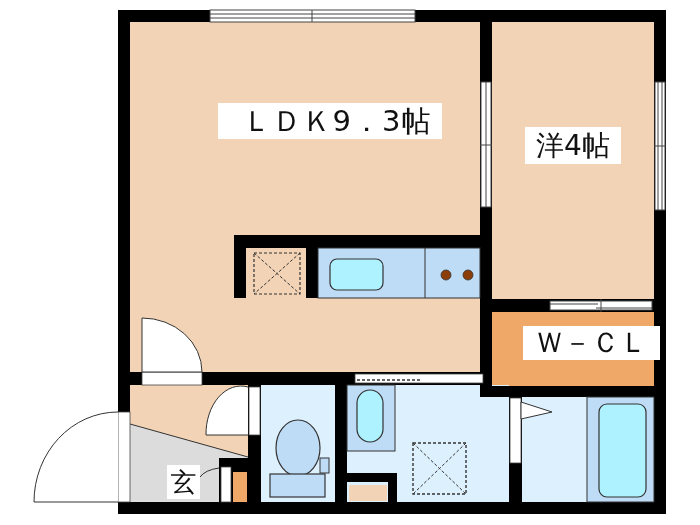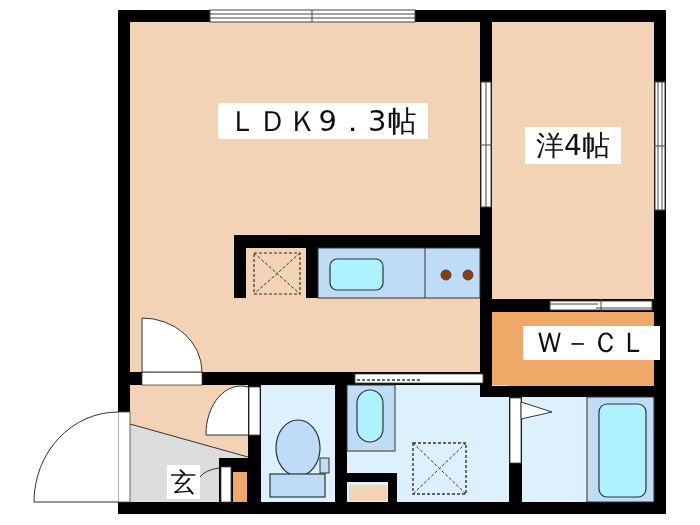--- a/index.html
+++ b/index.html
@@ -140,16 +140,16 @@
     <rect x="510" y="398" width="11" height="65" fill="#fff" stroke="#444" stroke-width="0.8"></rect>
     <polygon points="521,402 552,412 521,419" fill="#fff" stroke="#333" stroke-width="1"></polygon>
   </g>
 
   <g>
     <rect x="587" y="397" width="67" height="105" fill="#bfdcf7" stroke="#333" stroke-width="1"></rect>
     <rect x="599" y="404" width="47" height="93" rx="8" fill="#aef2ff" stroke="#333" stroke-width="1.2"></rect>
   </g>
 </svg>
 
-<div class="label" style="left:218px;top:103px;width:210px;height:36px;font-size:29px;letter-spacing:1px;">ＬＤＫ9．3帖</div>
+<div class="label" style="left:218px;top:103px;width:210px;height:36px;font-size:29px;letter-spacing:1px;padding-left:14px;">ＬＤＫ9．3帖</div>
 <div class="label" style="left:525px;top:127px;width:96px;height:37px;font-size:28px;">洋4帖</div>
 <div class="label" style="left:503px;top:326px;width:137px;height:34px;font-size:28px;margin-left:20px;">Ｗ－ＣＬ</div>
 <div class="label" style="left:167px;top:465px;width:33px;height:34px;font-size:26px;">玄</div>
 
 </body></html>

